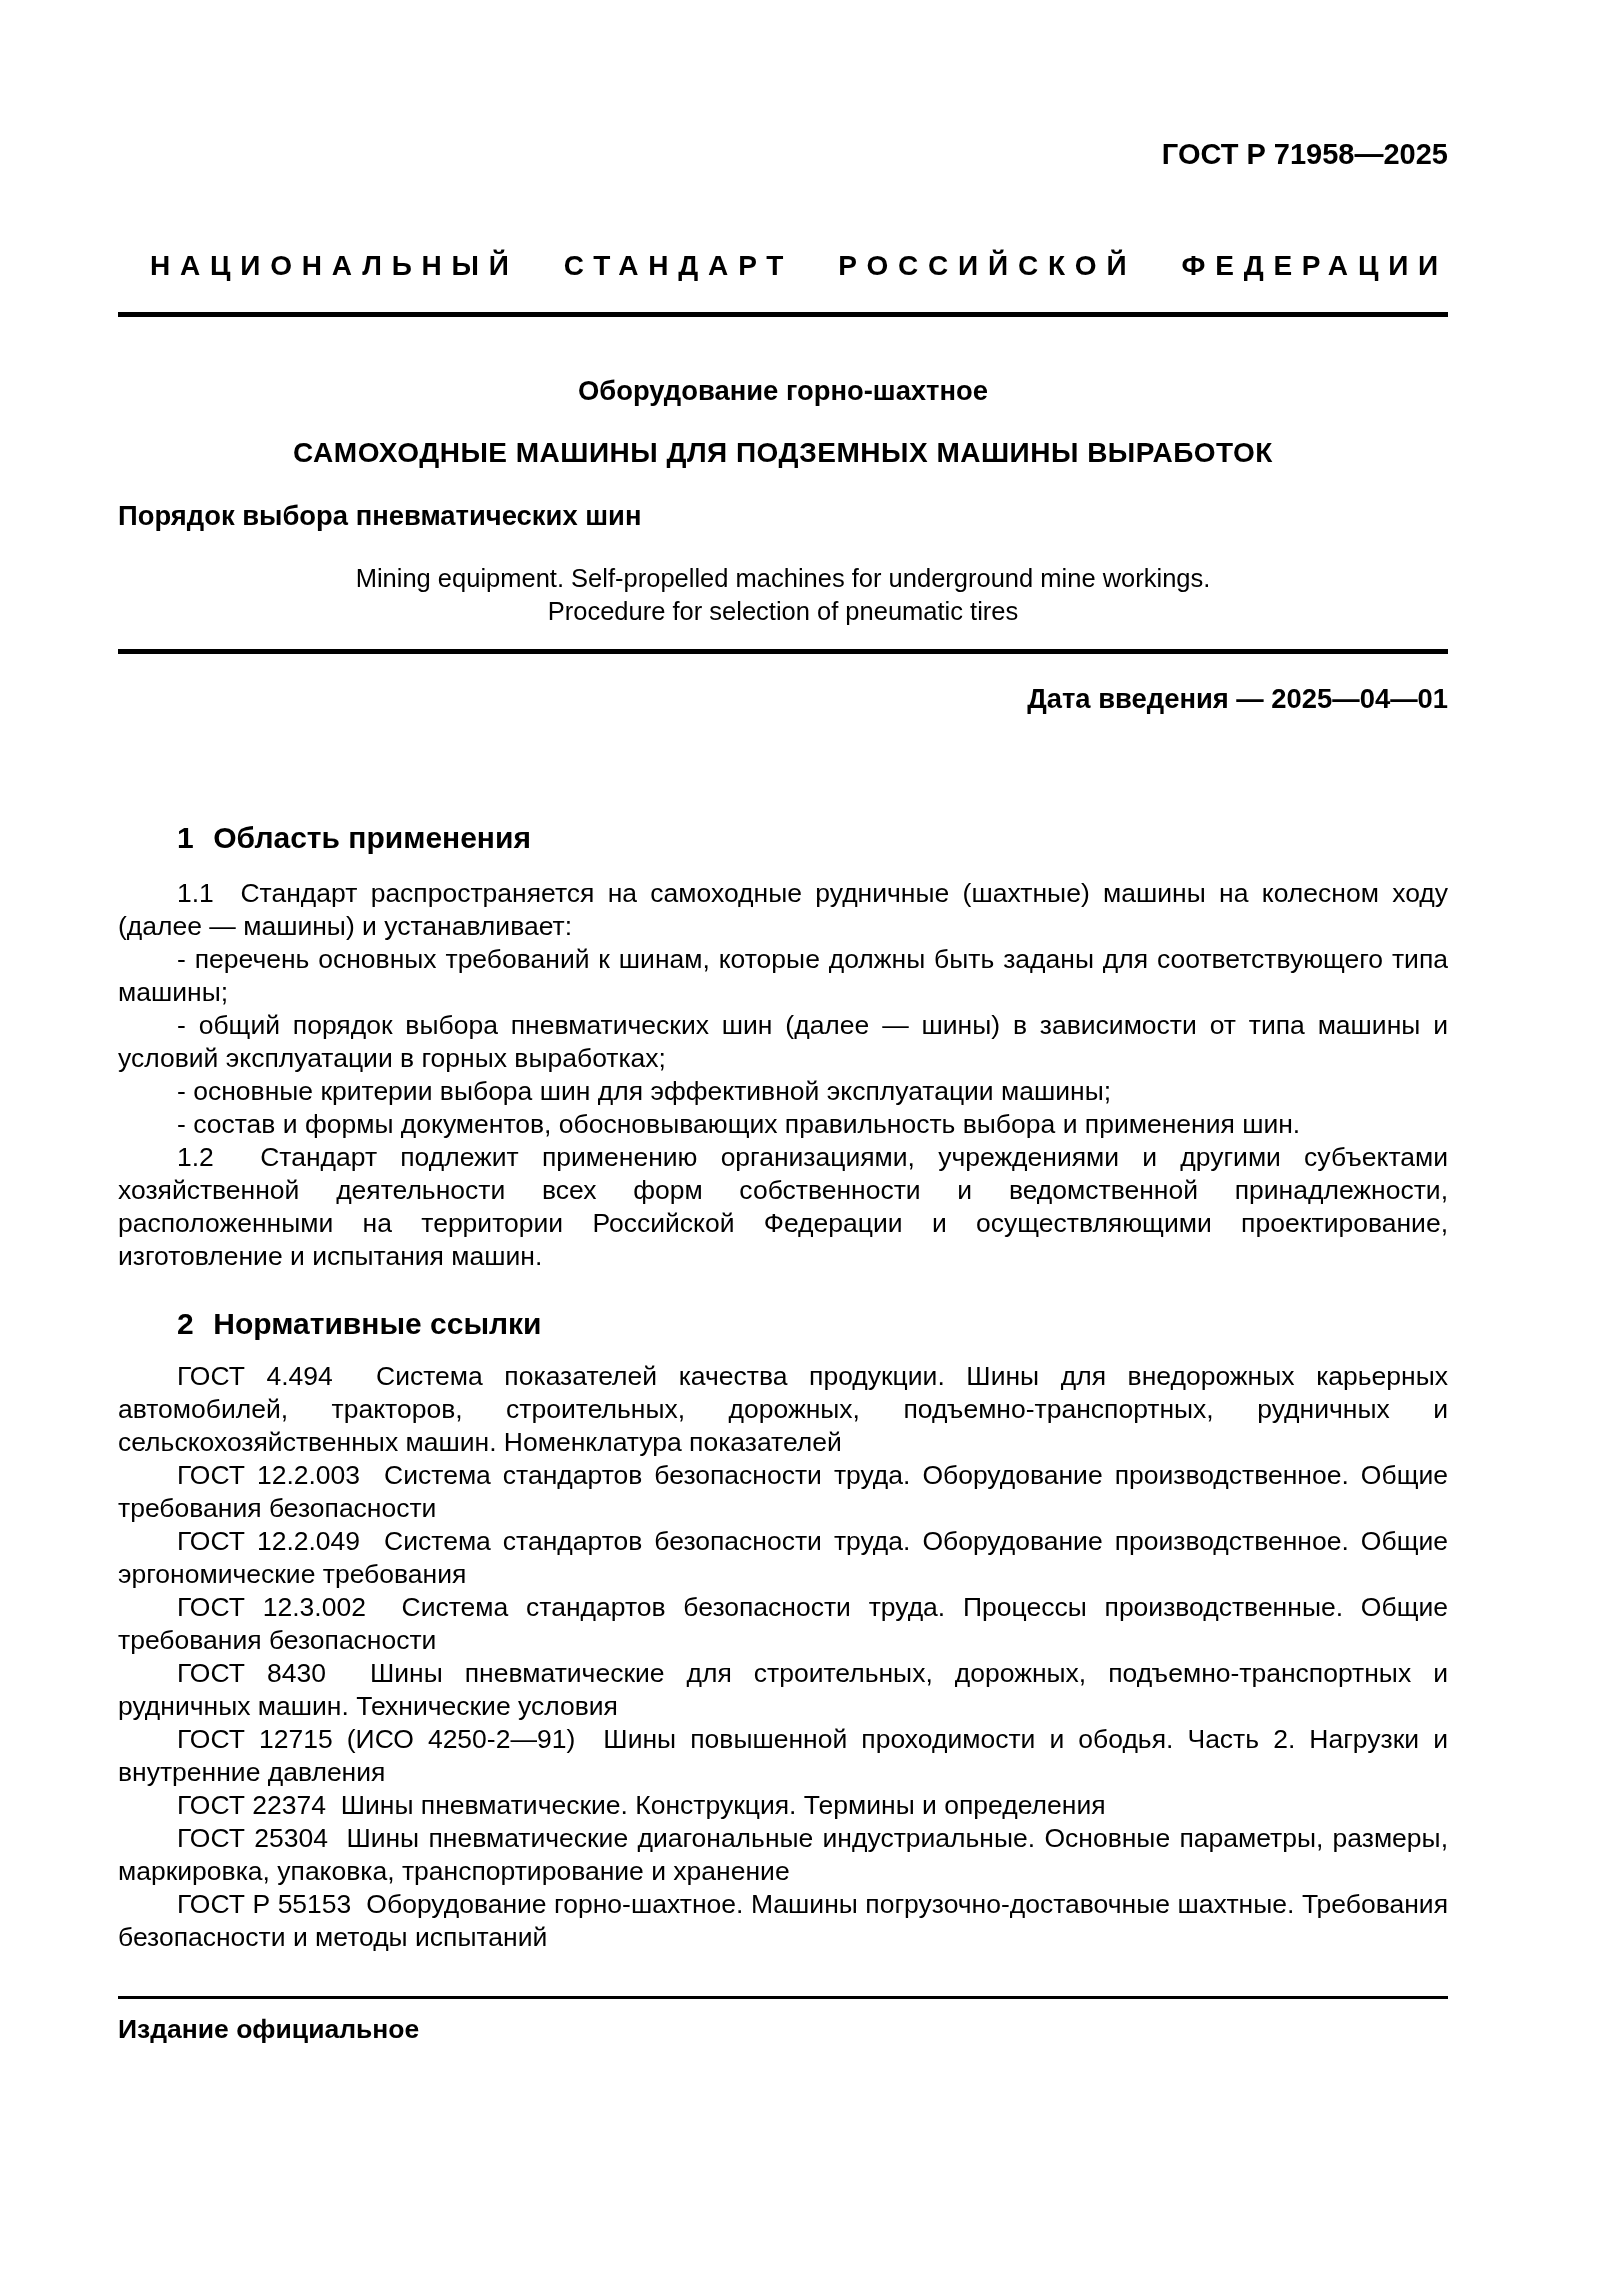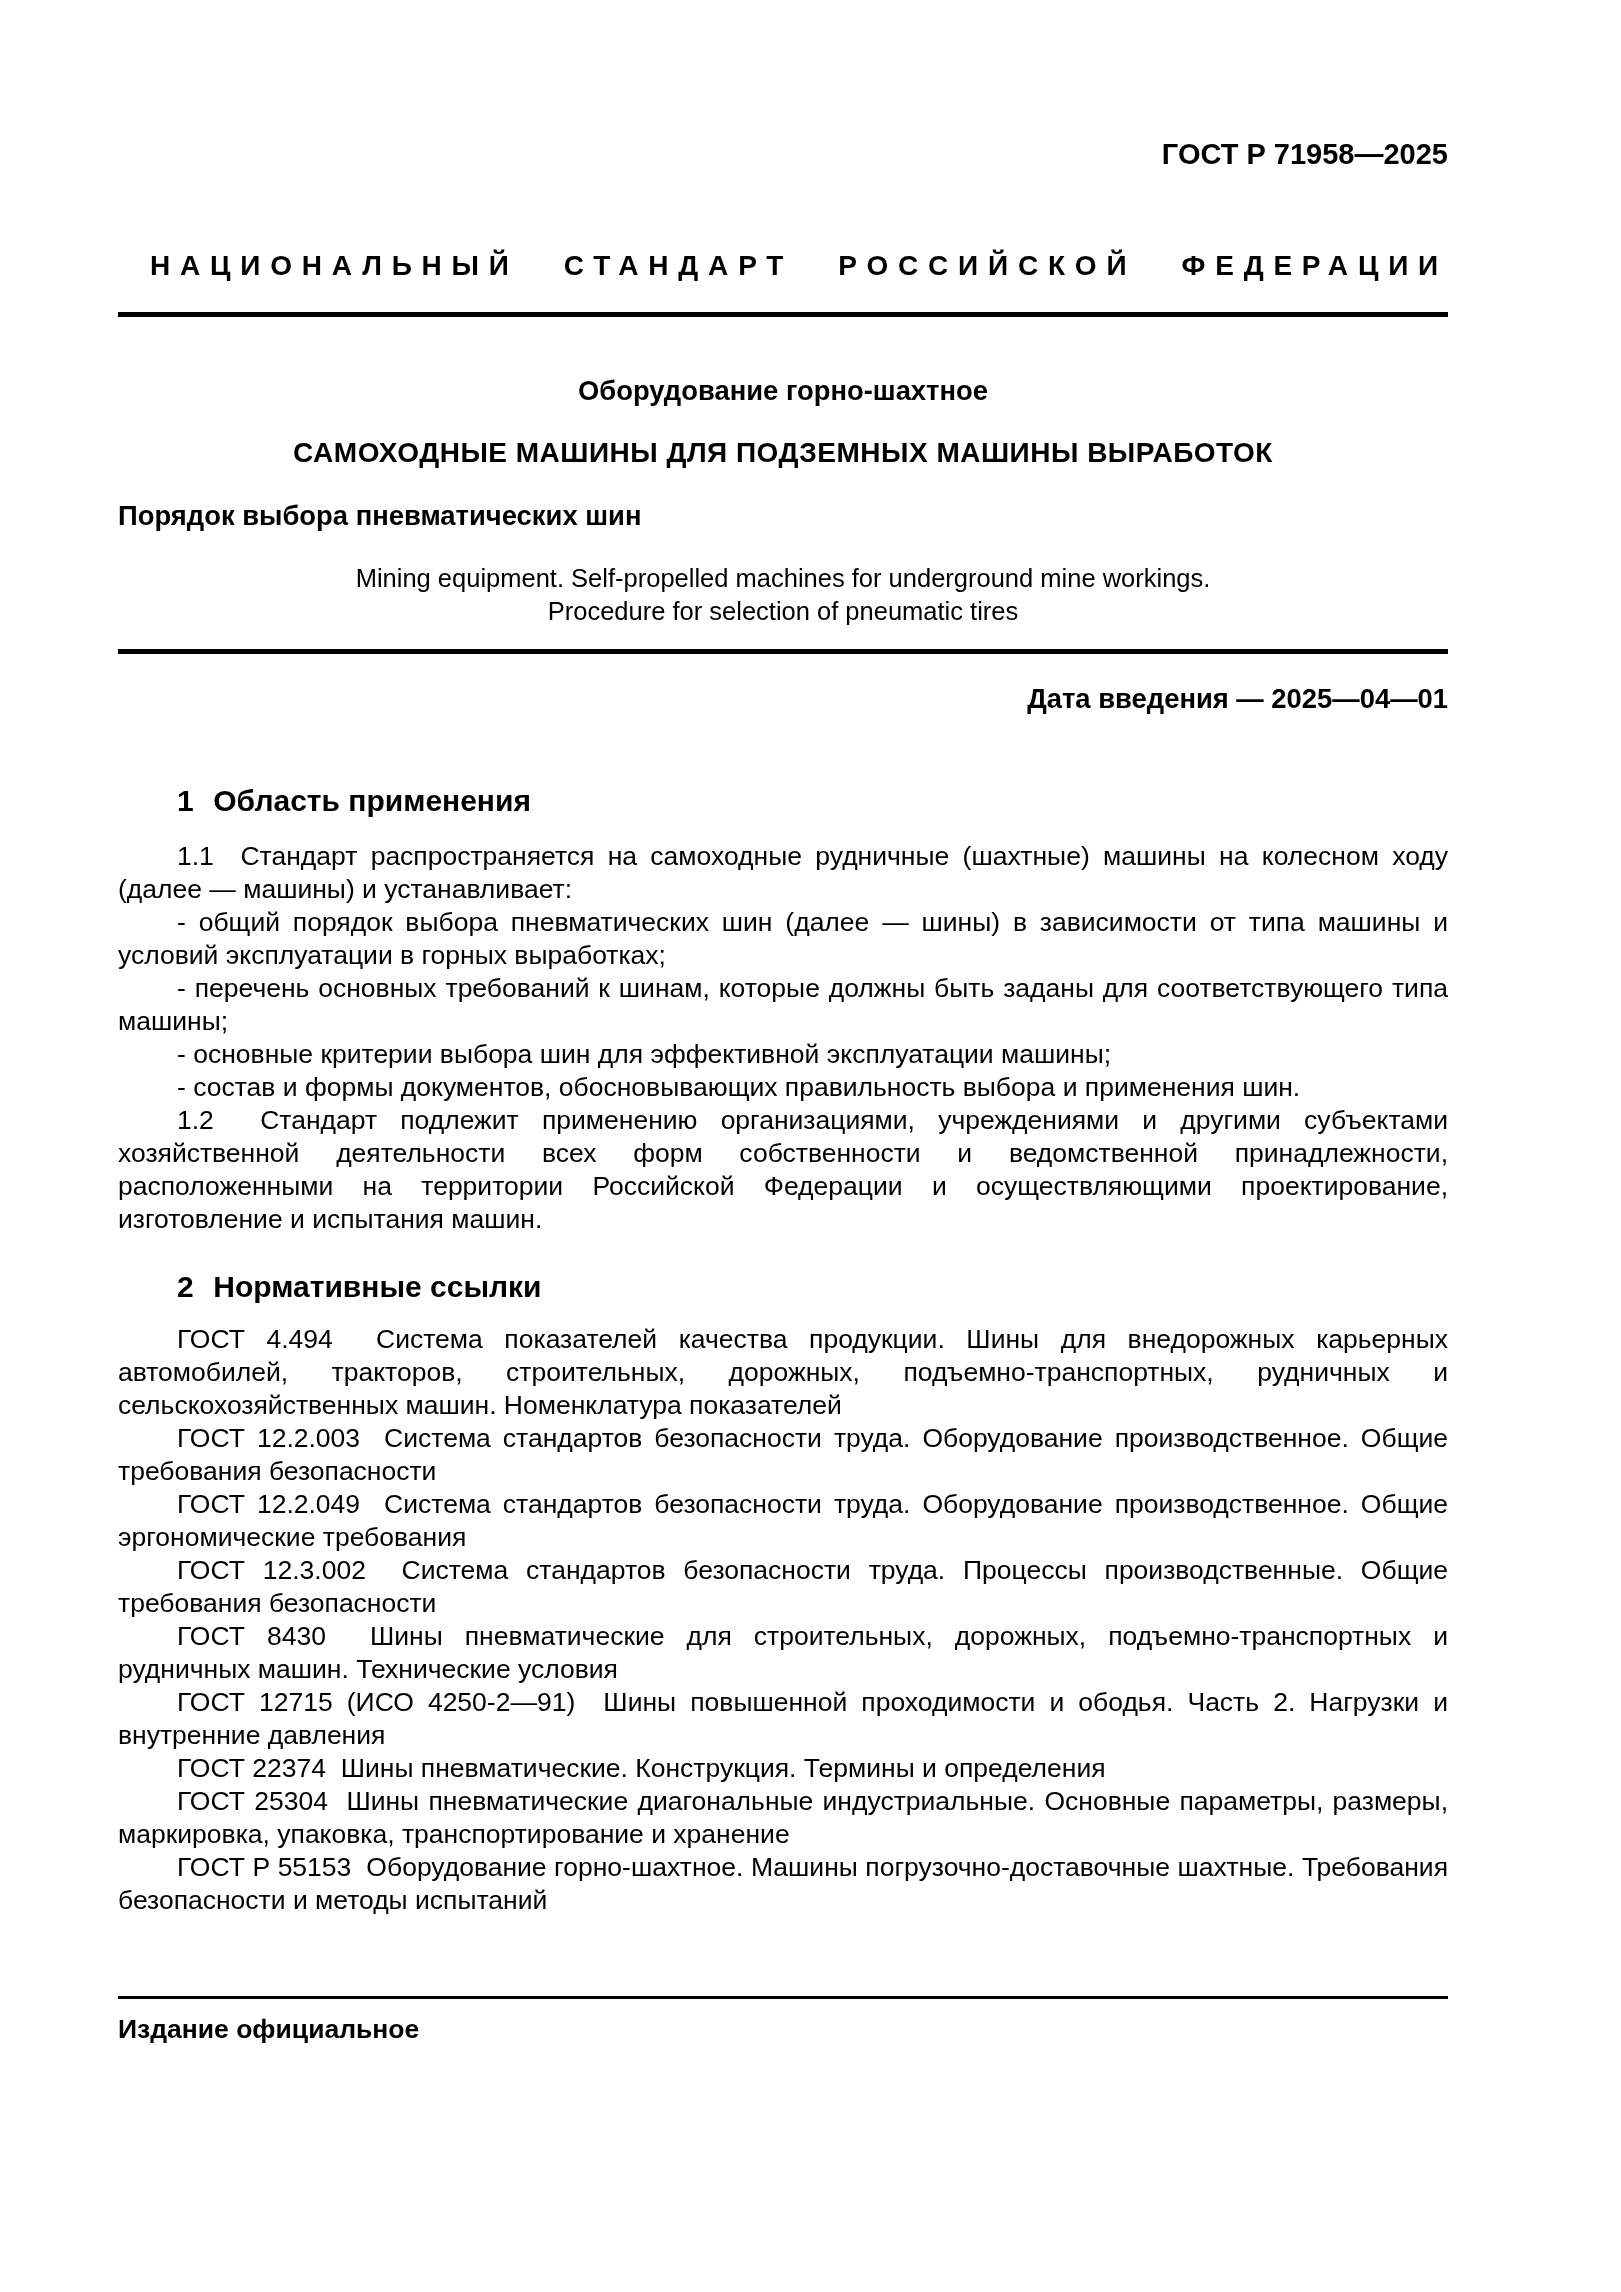--- a/index.html
+++ b/index.html
@@ -80,21 +80,21 @@
     line-height: 37px;
   }
   h2.section-heading {
     margin: 0;
     padding-left: 59px;
     font-size: 30px;
     font-weight: bold;
     line-height: 43px;
   }
   h2.first {
-    margin-top: 62px;
+    margin-top: 99px;
     margin-bottom: 17.6px;
   }
   h2.later {
     margin-top: 29px;
     margin-bottom: 15.7px;
   }
   h2 .sec-num {
     display: inline-block;
     margin-right: 19.6px;
   }
@@ -154,22 +154,22 @@
 
   <div class="rule-thick second"></div>
 
   <div class="date-line">Дата введения — 2025—04—01</div>
 
   <h2 class="section-heading first">
     <span class="sec-num">1</span><span>Область применения</span>
   </h2>
 
   <p class="para">1.1&nbsp; Стандарт распространяется на самоходные рудничные (шахтные) машины на колесном ходу (далее — машины) и устанавливает:</p>
+  <p class="para">- перечень основных требований к шинам, которые должны быть заданы для соответствующего типа машины;</p>
   <p class="para">- общий порядок выбора пневматических шин (далее — шины) в зависимости от типа машины и условий эксплуатации в горных выработках;</p>
-  <p class="para">- перечень основных требований к шинам, которые должны быть заданы для соответствующего типа машины;</p>
   <p class="para">- основные критерии выбора шин для эффективной эксплуатации машины;</p>
   <p class="para">- состав и формы документов, обосновывающих правильность выбора и применения шин.</p>
   <p class="para">1.2&nbsp; Стандарт подлежит применению организациями, учреждениями и другими субъектами хозяйственной деятельности всех форм собственности и ведомственной принадлежности, расположенными на территории Российской Федерации и осуществляющими проектирование, изготовление и испытания машин.</p>
 
   <h2 class="section-heading later">
     <span class="sec-num">2</span><span>Нормативные ссылки</span>
   </h2>
 
   <p class="para">ГОСТ 4.494&nbsp; Система показателей качества продукции. Шины для внедорожных карьерных автомобилей, тракторов, строительных, дорожных, подъемно-транспортных, рудничных и сельскохозяйственных машин. Номенклатура показателей</p>
   <p class="para">ГОСТ 12.2.003&nbsp; Система стандартов безопасности труда. Оборудование производственное. Общие требования безопасности</p>

